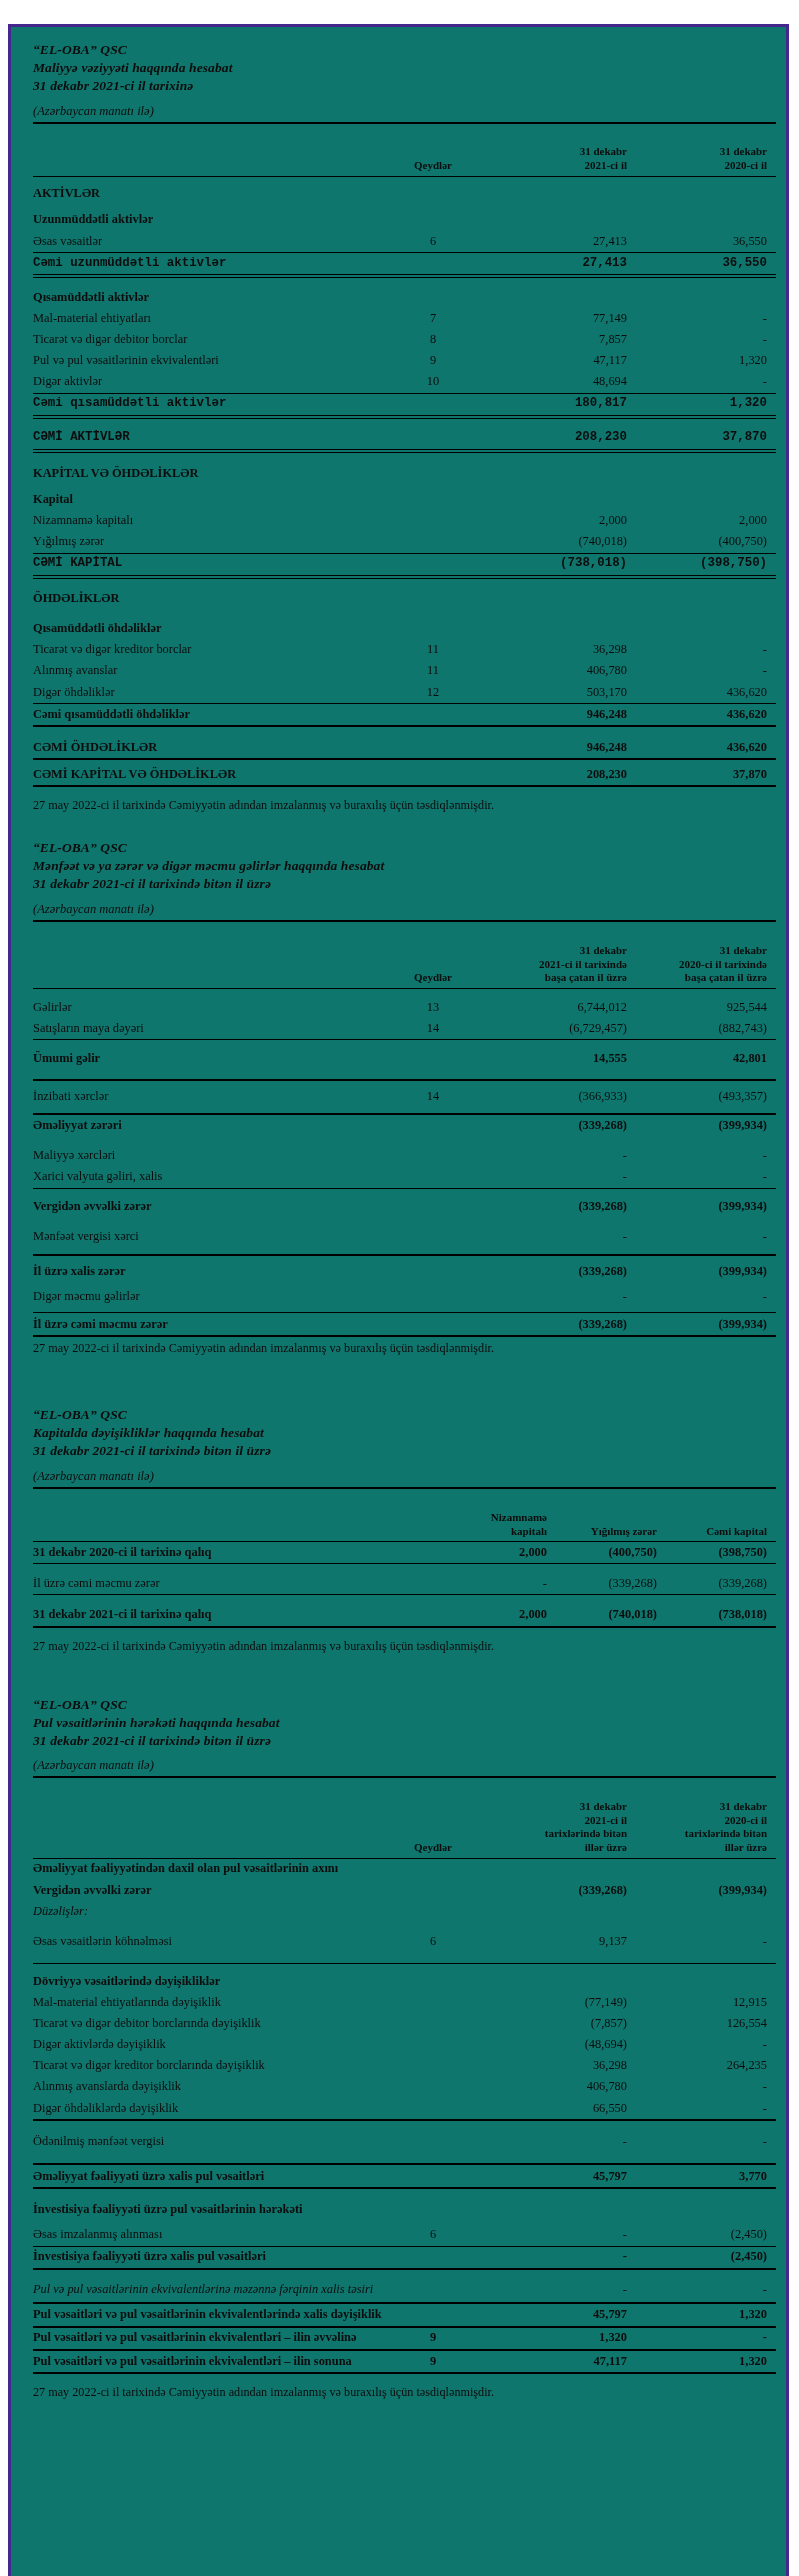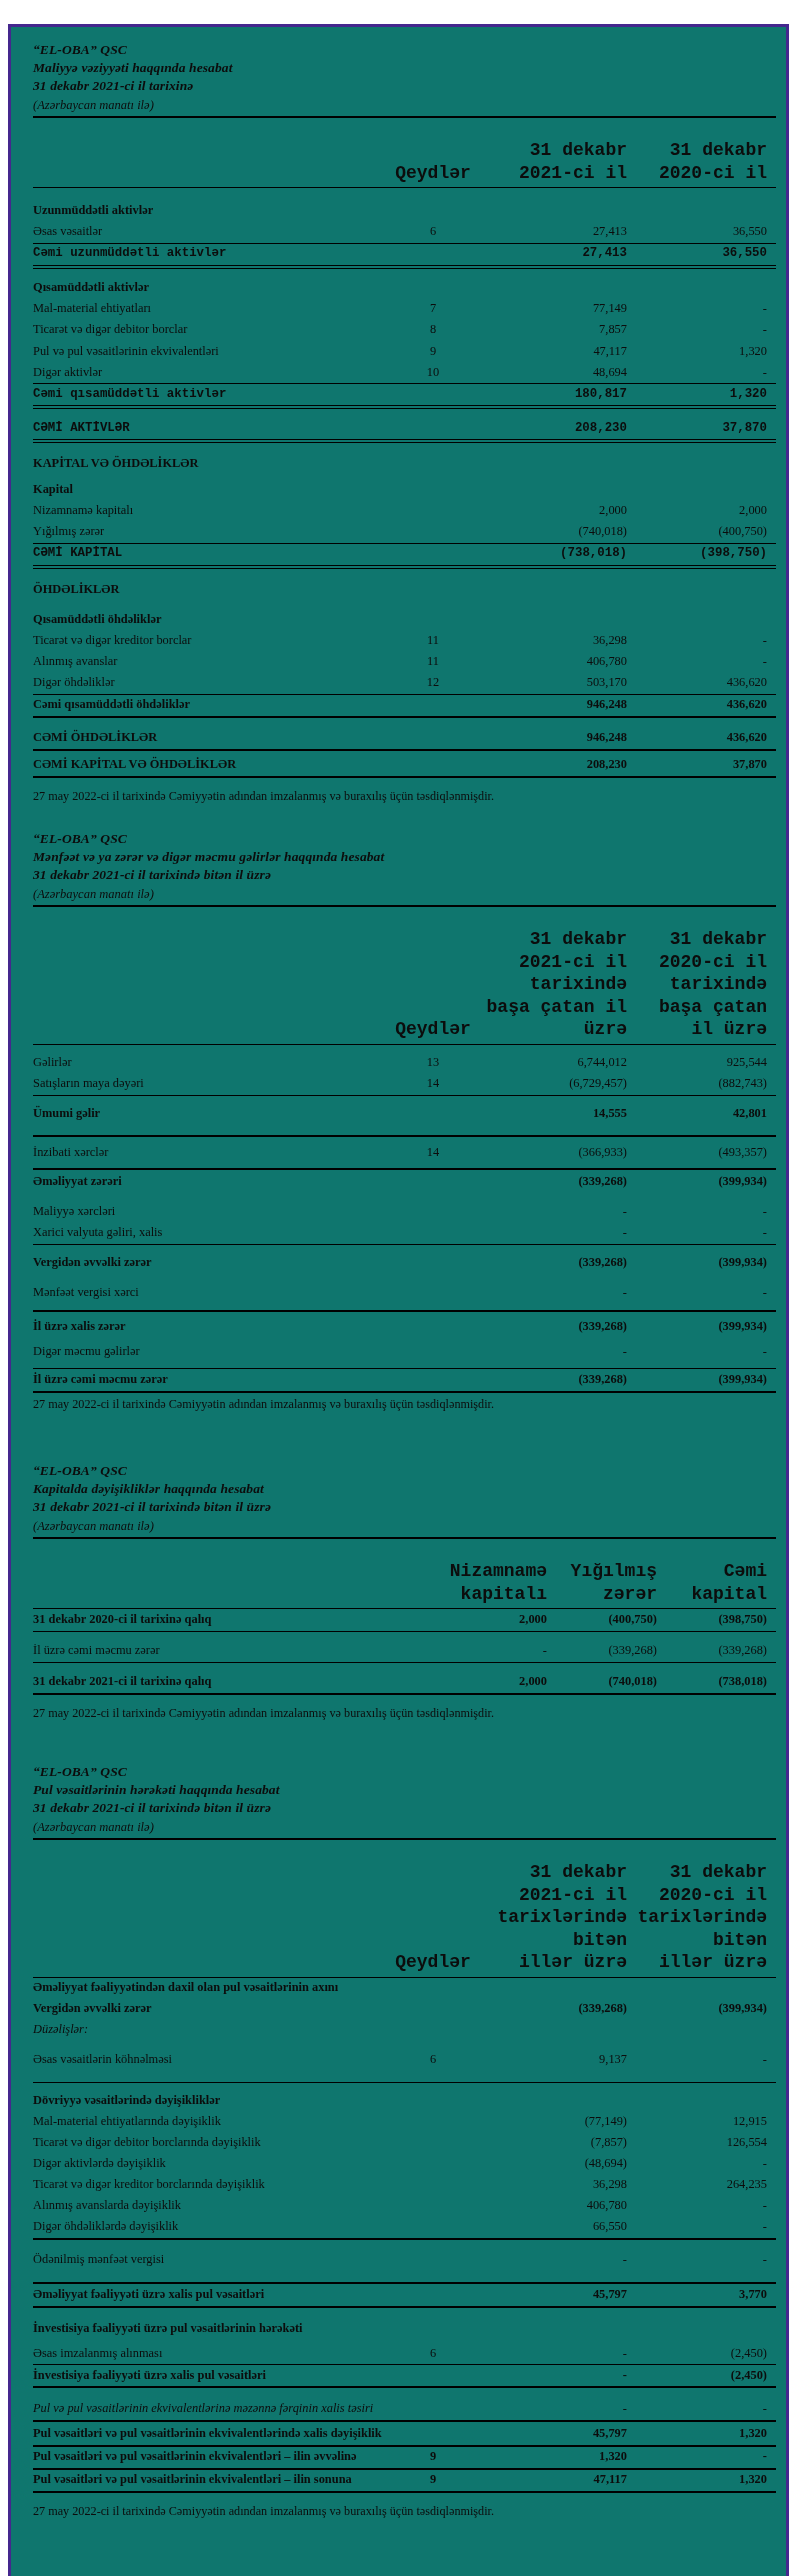--- a/index.html
+++ b/index.html
@@ -1,30 +1,30 @@
 <!DOCTYPE html>
 <html><head>
 <meta charset="utf-8">
 <style>
   html,body{margin:0;padding:0;background:#ffffff;}
   body{width:800px;height:2576px;position:relative;font-family:"Liberation Serif","DejaVu Serif",serif;color:#0c0c0c;}
   .frame{position:absolute;left:8px;top:24px;width:781px;height:2555px;box-sizing:border-box;
          border:3px solid #45278e;background:#0f766e;padding:14px 10px 10px 22px;overflow:hidden;}
   .stmt-title div{font-weight:bold;font-style:italic;font-size:13.5px;line-height:1.33;letter-spacing:0.1px;}
-  .currency{font-style:italic;font-size:12.5px;margin-top:3px;padding-bottom:3px;}
+  .currency{font-style:italic;font-size:12.5px;margin-top:9px;padding-bottom:3px;}
   .toprule{border-top:2.4px solid #000;height:0;}
   .table{margin-top:20px;}
   .row{display:grid;align-items:end;font-size:12.4px;line-height:1.42;padding:1.5px 0 2px 0;}
   .grid-n{grid-template-columns:360px 80px 160px 140px;}
   .grid-eq{grid-template-columns:415px 105px 110px 110px;}
   .lbl{padding-right:8px;}
   .note{text-align:center;}
   .val{text-align:right;padding-right:6px;white-space:pre-line;}
   .thead{border-bottom:1.8px solid #000;padding-bottom:3px;}
-  .thead .val,.thead .note{font-weight:bold;font-size:18px;line-height:1.25;font-family:Liberation Mono, monospace;}
+  .thead .val,.thead .note{font-weight:bold;font-size:11px;line-height:1.25;}
   .b{font-weight:bold;}
   .i{font-style:italic;}
   .lb{border-bottom:1.3px solid #000;}
   .tb{border-bottom:2.4px solid #000;}
   .db{border-bottom:4px double #000;font-family:Liberation Mono, monospace;}
   .rule{height:0;margin:1px 0;}
   .rule.thick{border-top:2.2px solid #000;}
   .rule.thin{border-top:1.3px solid #000;}
   .approval{font-size:12.2px;margin-top:11px;}
   .approval.tight{margin-top:4px;}
@@ -48,20 +48,26 @@
     <div class="table">
         <div class="row thead grid-n">
           <div class="lbl"></div>
           <div class="note">Qeydlər</div>
           <div class="val">31 dekabr
 2021-ci il</div>
           <div class="val">31 dekabr
 2020-ci il</div>
         </div>
         <div style="height: 7px;"></div>
+        <div class="row grid-n b">
+          <div class="lbl">AKTİVLƏR</div>
+          <div class="note"></div>
+          <div class="val"></div>
+          <div class="val"></div>
+        </div>
         <div style="height: 5px;"></div>
         <div class="row grid-n b">
           <div class="lbl">Uzunmüddətli aktivlər</div>
           <div class="note"></div>
           <div class="val"></div>
           <div class="val"></div>
         </div>
         <div class="row grid-n lb">
           <div class="lbl">Əsas vəsaitlər</div>
           <div class="note">6</div>

